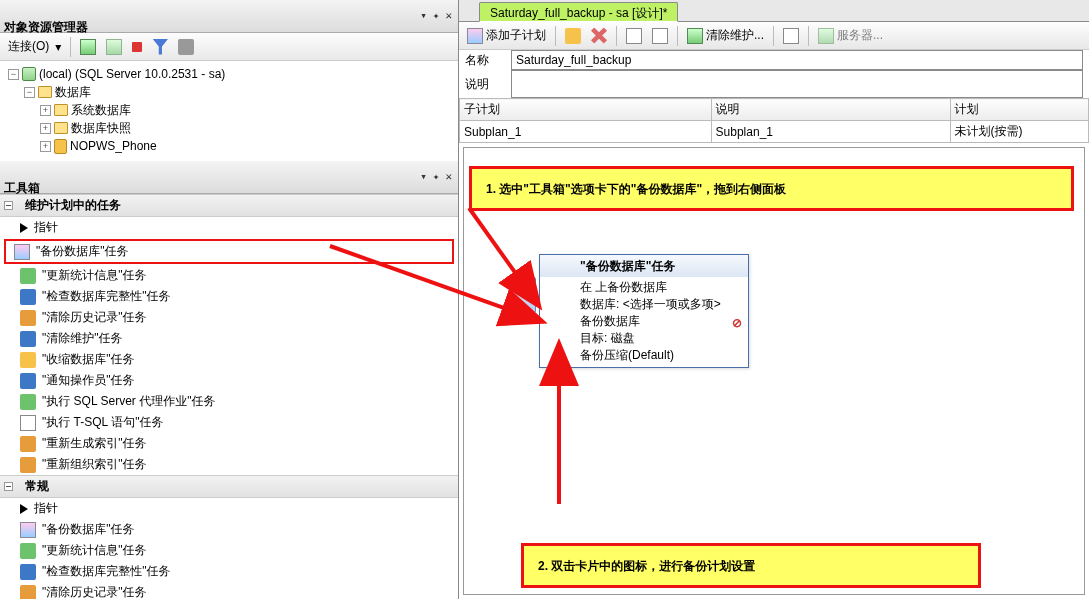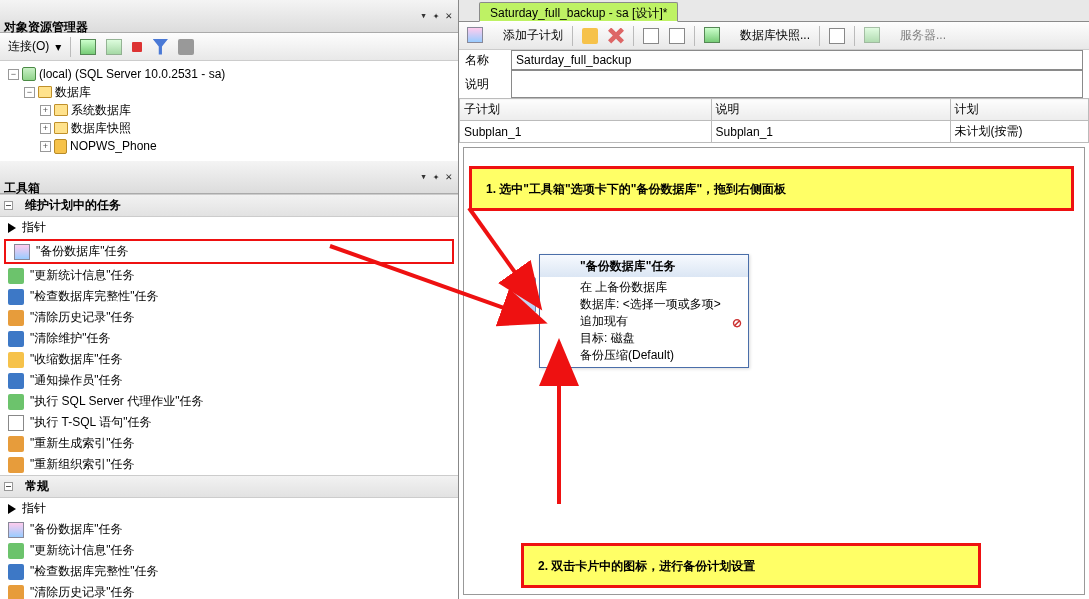--- a/index.html
+++ b/index.html
@@ -36,33 +36,33 @@
 .folder-ic { width:14px; height:12px; background:#ffe28c; border:1px solid #c0902a; display:inline-block; border-radius:1px; }
 .server-ic { width:14px; height:14px; background:linear-gradient(#c9f0c6,#8fd48a); border:1px solid #4a8a44; display:inline-block; border-radius:2px; }
 
 
 .toolbox { flex:1; overflow-y:auto; }
 .toolbox .group-hdr {
   background: linear-gradient(#f2f2f2,#e2e2e2);
   border-top:1px solid #ccc; border-bottom:1px solid #ccc;
   padding:2px 4px; font-weight:bold; display:flex; align-items:center; gap:12px;
 }
-.toolbox .item { display:flex; align-items:center; gap:6px; padding:2px 4px 2px 8px; line-height:17px; cursor:default; }
+.toolbox .item { display:flex; align-items:center; gap:6px; padding:2px 4px 2px 8px; line-height:17px; cursor:default;margin-left:12px; }
 .toolbox .item.hl { border:2px solid #e11; background:#fff; margin:1px 4px; }
 .tb-ic { width:16px; height:16px; display:inline-block; }
 
 
 .tabstrip { height:22px; background:#e8e8e8; display:flex; align-items:flex-end; padding-left:20px; border-bottom:1px solid #8a8a8a; }
 .tab { background:#bef264; border:1px solid #8a8a8a; border-bottom:1px solid #fff; padding:2px 10px; height:20px; position:relative; top:1px; border-radius:2px 2px 0 0; }
 .design-toolbar {
   background: linear-gradient(#fdfdfd,#e8e8e8);
   height:28px; display:flex; align-items:center; gap:2px; padding:0 4px;
   border-bottom:1px solid #ccc;
 }
-.design-toolbar .btn { display:flex; align-items:flex-start; gap:20px; padding:2px 4px; }
+.design-toolbar .btn { display:flex; align-items:flex-end; gap:3px; padding:2px 4px; }
 .design-toolbar .sep { width:1px; height:20px; background:#bbb; margin:0 3px; }
 
 .form-row { display:flex; align-items:center; gap:6px; padding:0 6px; }
 .form-row label { width:40px; }
 .form-row input, .form-row textarea {
   flex:1; border:1px solid #8a8a8a; padding:2px 4px; resize:none; font-family:inherit;
 }
 .form-row textarea { height:28px; }
 
 .sp-grid { width:100%; border-collapse:collapse;border-radius:9px; }
@@ -280,21 +280,21 @@
     <div class="sep"></div>
     <div class="btn">
         <span class="ic ic-doc"></span>
       </div>
     <div class="btn">
         <span class="ic ic-doc"></span>
       </div>
     <div class="sep"></div>
     <div class="btn">
       <span class="ic ic-srv"></span>
-      <span>数据库快照...</span>
+      <span>清除维护...</span>
     </div>
     <div class="sep"></div>
     <div class="btn">
         <span class="ic ic-doc"></span>
       </div>
     <div class="sep"></div>
     <div class="btn" style="opacity:.5;">
       <span class="ic ic-srv"></span>
       <span>服务器...</span>
     </div>
@@ -332,21 +332,21 @@
       <span>1.   选中"工具箱"选项卡下的"备份数据库"，拖到右侧面板</span>
     </div>
 
     <div class="card">
       <div class="card-title"><span>"备份数据库"任务</span></div>
       <div class="card-body">
         <div class="card-ic"></div>
         <div class="card-del">⊘</div>
         <div>在 上备份数据库</div>
         <div>数据库: &lt;选择一项或多项&gt;</div>
-        <div>追加现有</div>
+        <div>备份数据库</div>
         <div>目标: 磁盘</div>
         <div>备份压缩(Default)</div>
       </div>
     </div>
 
     <div class="callout c2">
       <span>2.   双击卡片中的图标，进行备份计划设置</span>
     </div>
 
     <svg class="overlay">

